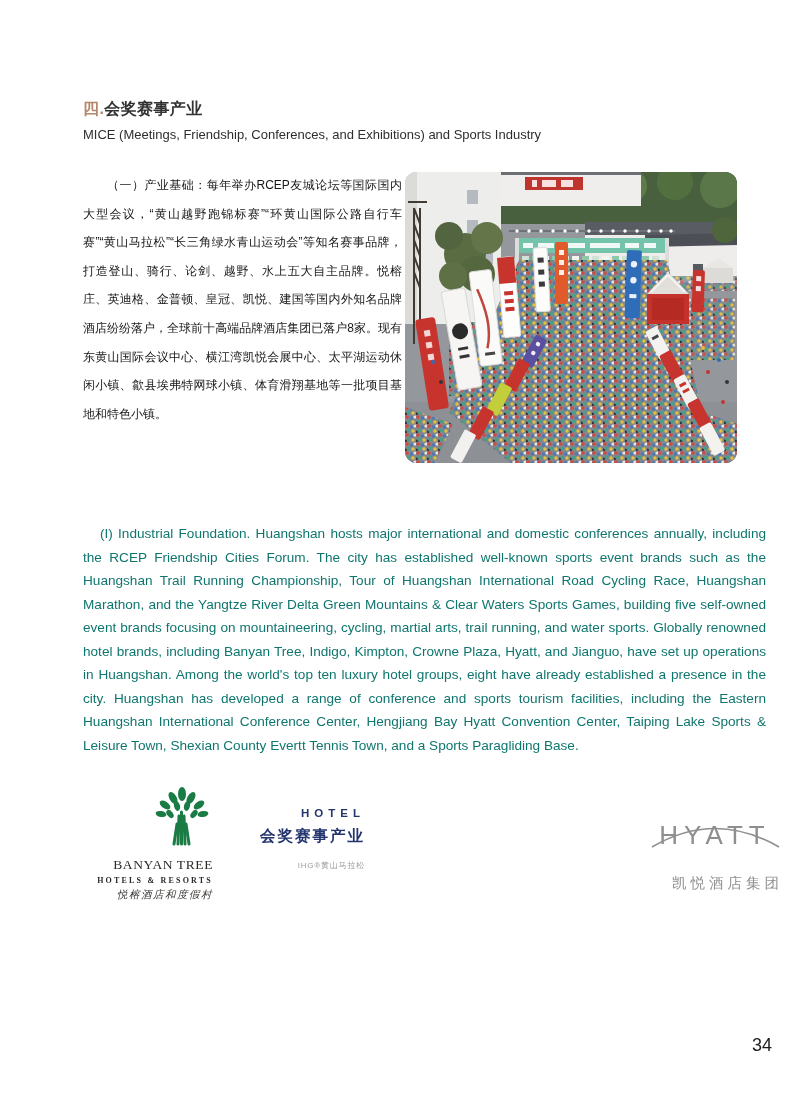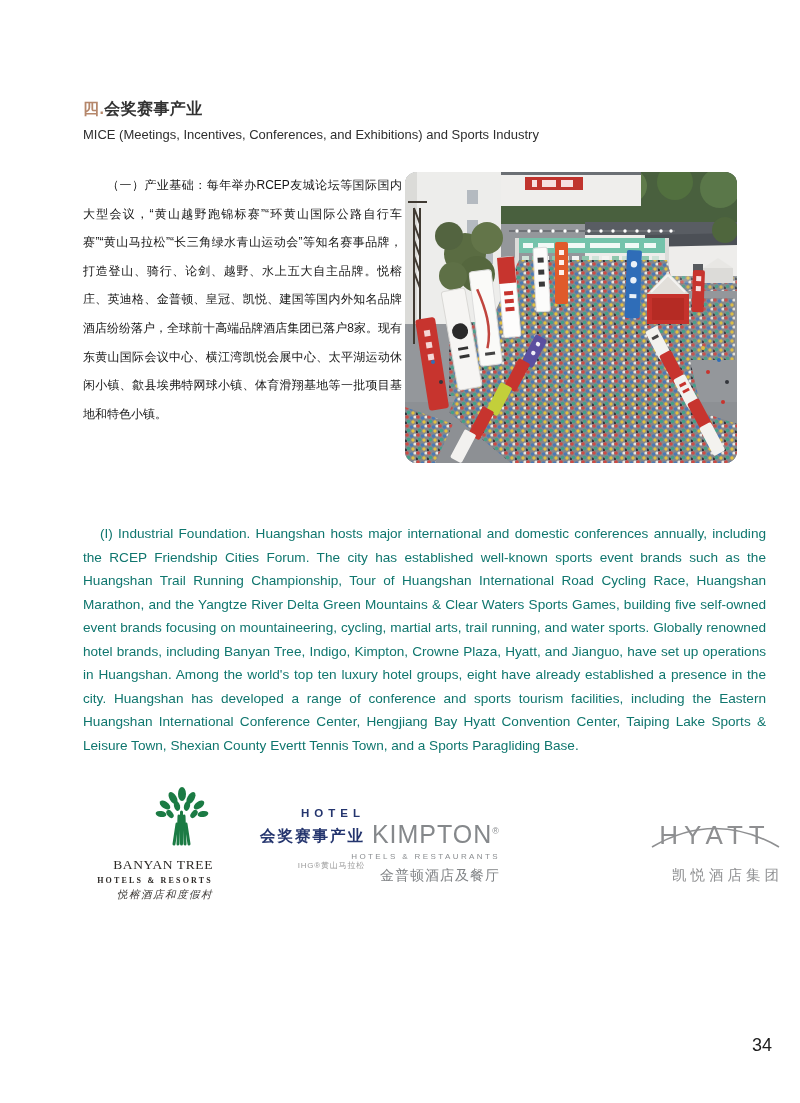--- a/index.html
+++ b/index.html
@@ -40,31 +40,31 @@
   .km-zh{font-size:14px;margin-top:6px;color:#808386;letter-spacing:1px;}
 
   .lg-cp{left:497px;width:150px;top:21px;color:#a21c60;}
   .cp-name{font-size:16.5px;font-weight:700;letter-spacing:.4px;margin-top:3px;line-height:1;}
   .cp-name sup{font-size:8px;}
   .cp-tag{font-size:7px;font-weight:700;letter-spacing:1.6px;margin-top:3px;}
   .cp-zh{font-size:10.5px;font-weight:700;margin-top:3px;}
   .cp-ihg{font-size:8px;color:#9b9b9b;margin-top:7px;letter-spacing:.8px;}
 
   .lg-hy{left:648px;width:135px;top:30px;color:#8e8f91;}
-  .hy-zh{font-size:14.5px;letter-spacing:4px;margin-top:10px;color:#8e8f91;}
+  .hy-zh{font-size:14.5px;letter-spacing:4px;margin-top:18px;color:#8e8f91;}
 
   .pagenum{position:absolute;right:28px;top:1035px;font-size:18px;color:#1c1c1c;}
 </style>
 </head>
 <body>
 
 <div class="heading">
   <span class="num">四.</span><span>会奖赛事产业</span>
 </div>
-<div class="subtitle">MICE (Meetings, Incentives, Conferences, and Exhibitions) and Sports Industry</div>
+<div class="subtitle">MICE (Meetings, Friendship, Conferences, and Exhibitions) and Sports Industry</div>
 
 <div class="zh-par">（一）产业基础：每年举办RCEP友城论坛等国际国内大型会议，“黄山越野跑锦标赛”“环黄山国际公路自行车赛”“黄山马拉松”“长三角绿水青山运动会”等知名赛事品牌，打造登山、骑行、论剑、越野、水上五大自主品牌。悦榕庄、英迪格、金普顿、皇冠、凯悦、建国等国内外知名品牌酒店纷纷落户，全球前十高端品牌酒店集团已落户8家。现有东黄山国际会议中心、横江湾凯悦会展中心、太平湖运动休闲小镇、歙县埃弗特网球小镇、体育滑翔基地等一批项目基地和特色小镇。</div>
 
 <div class="photo">
   <svg width="332" height="291" viewBox="0 0 332 291" role="img">
     <defs>
       <pattern id="cr" width="11" height="9" patternUnits="userSpaceOnUse">
         <rect width="11" height="9" fill="#83878c"></rect>
         <circle cx="2" cy="2" r="1.8" fill="#cf4a43"></circle>
         <circle cx="6.5" cy="3" r="1.8" fill="#4a7ab5"></circle>
@@ -309,25 +309,20 @@
     <div class="bt-tag">HOTELS &amp; RESORTS</div>
     <div class="bt-zh">悦榕酒店和度假村</div>
   </div>
 
   <div class="logo lg-in">
     <div class="in-hotel">HOTEL</div>
     <div class="in-zh">会奖赛事产业</div>
     <div class="ihg">IHG®黄山马拉松</div>
   </div>
 
-  <div class="logo lg-km">
-    <div class="km-name"><span>KIMPTON</span><sup>®</sup></div>
-    <div class="km-tag">HOTELS &amp; RESTAURANTS</div>
-    <div class="km-zh">金普顿酒店及餐厅</div>
-  </div>
 
 
   <div class="logo lg-hy">
     <svg width="135" height="36" viewBox="0 0 135 36">
       <text x="67" y="28" text-anchor="middle" font-family="Liberation Sans, sans-serif" font-size="26" letter-spacing="6" fill="#8e8f91">HYATT</text>
       <path d="M4,31 Q67,-6 131,31" fill="none" stroke="#8e8f91" stroke-width="1.6"></path>
     </svg>
     <div class="hy-zh">凯悦酒店集团</div>
   </div>
 

